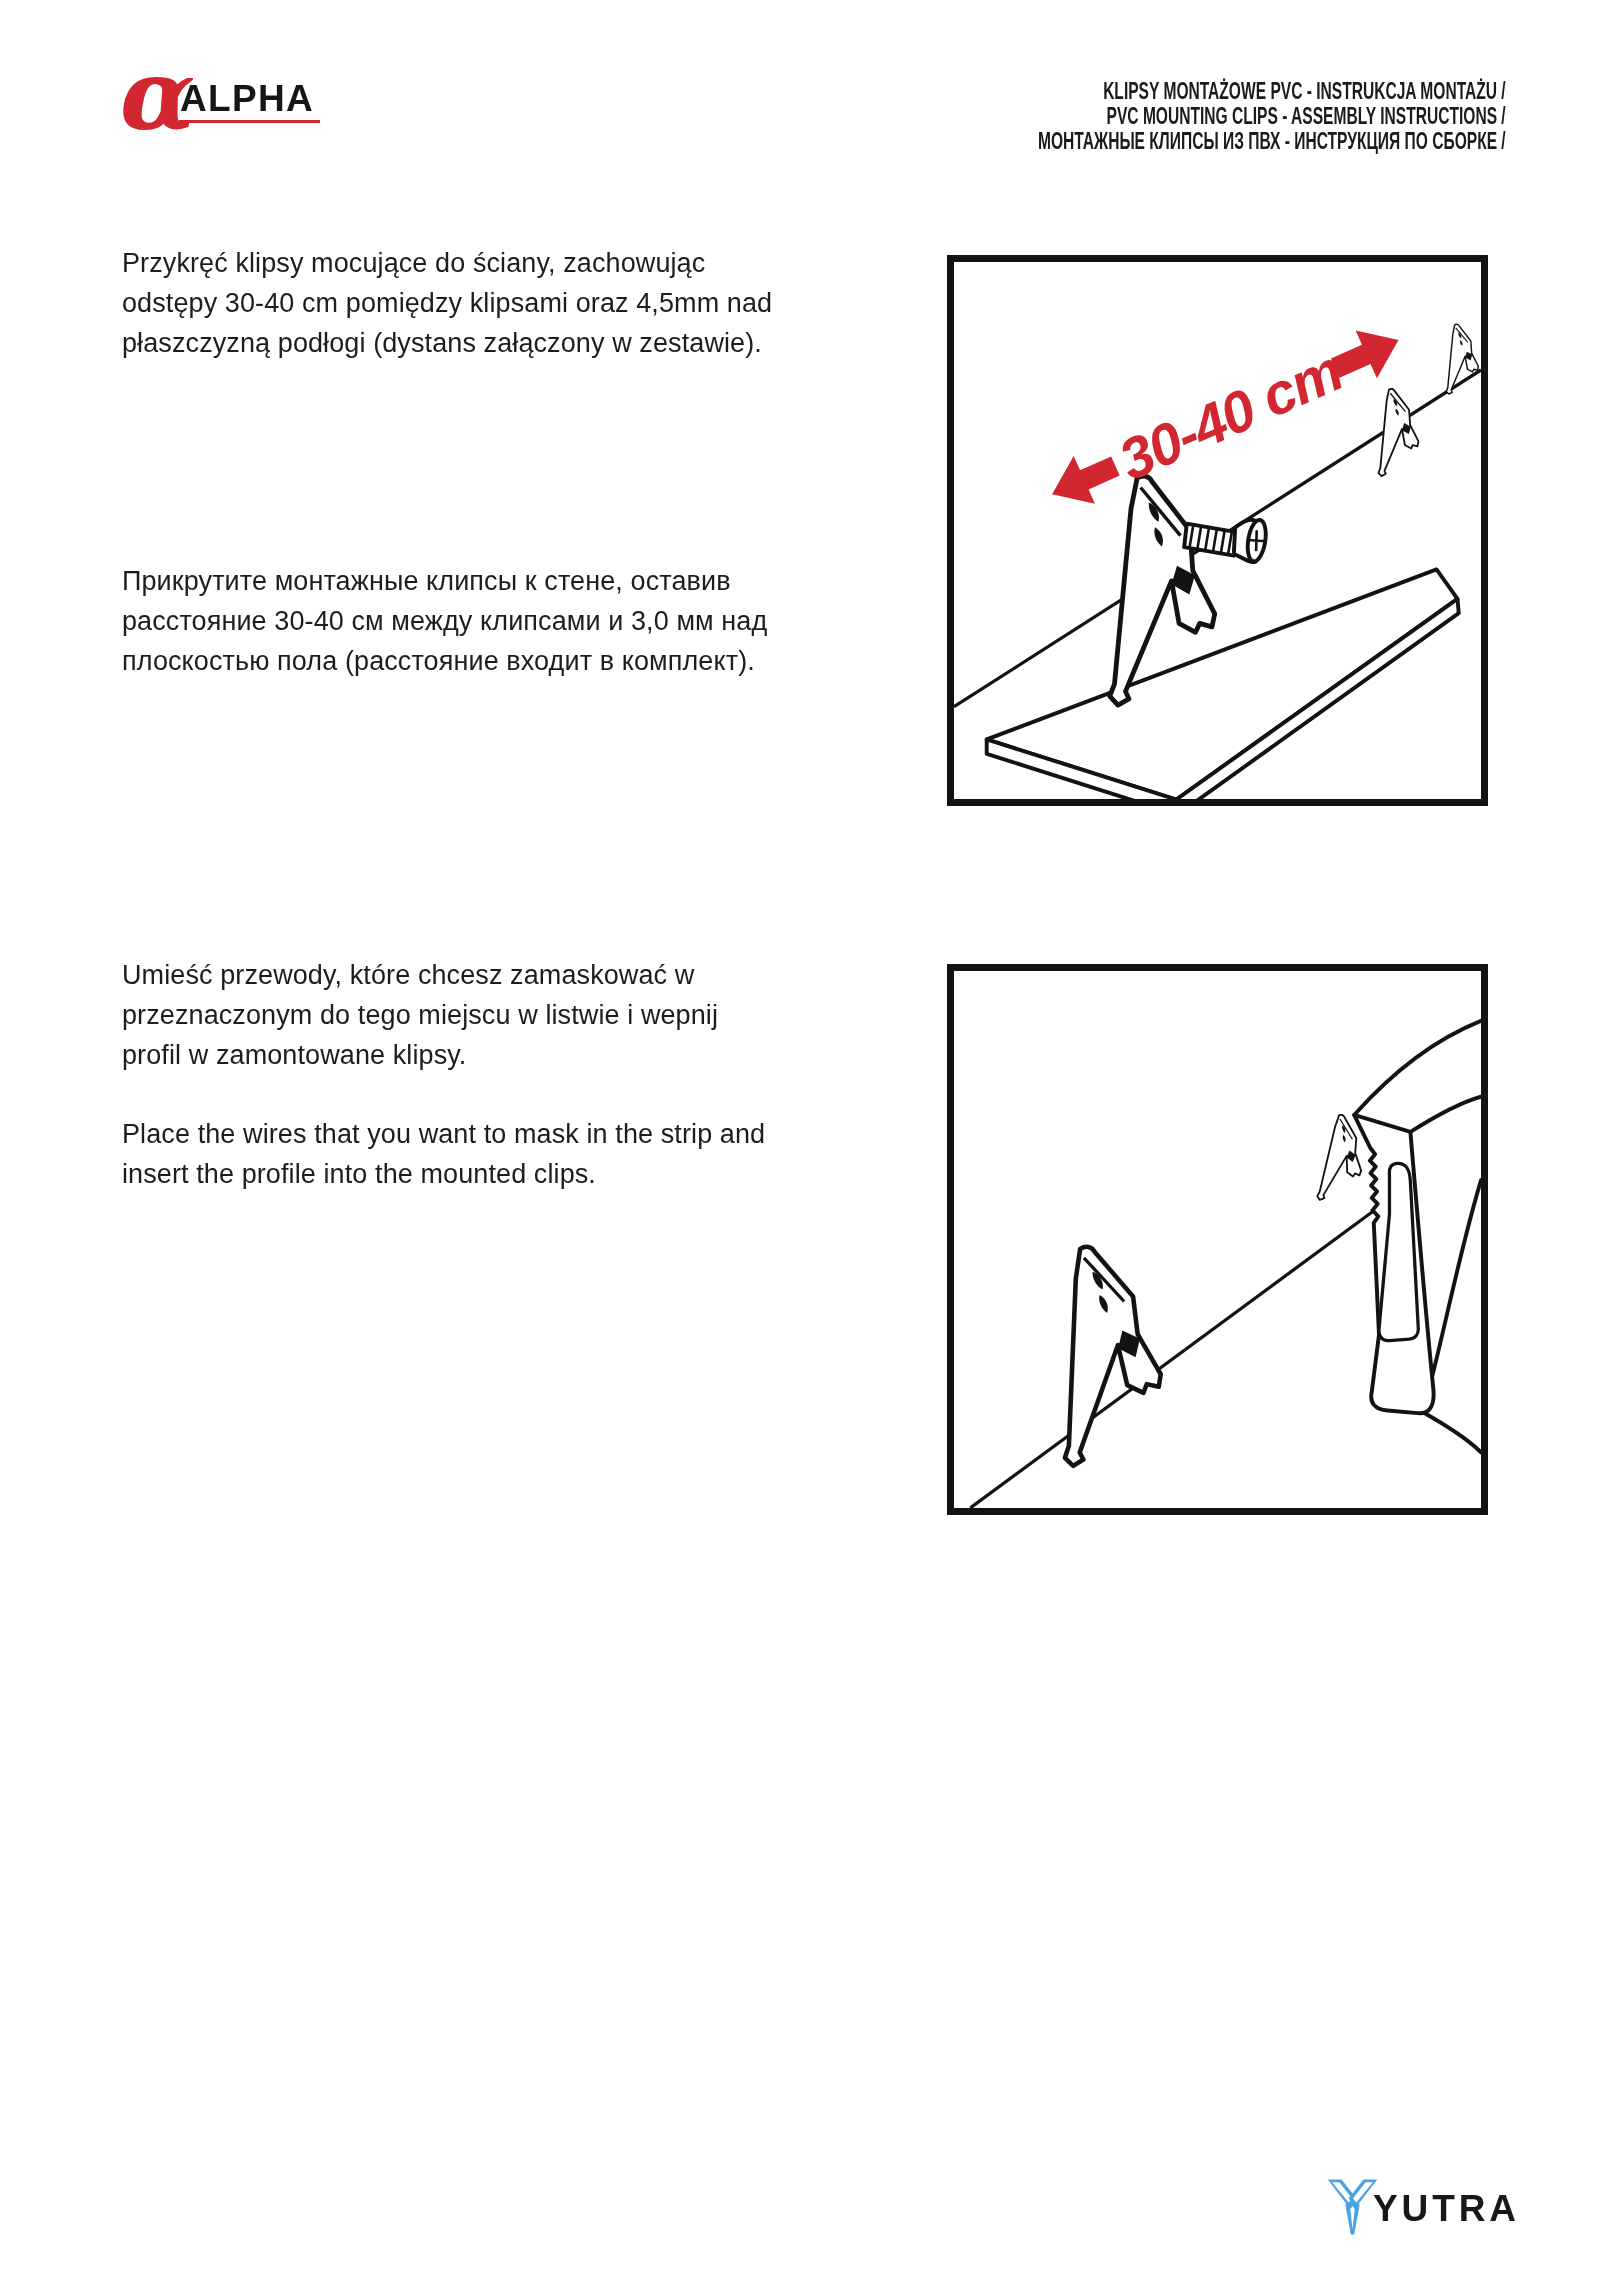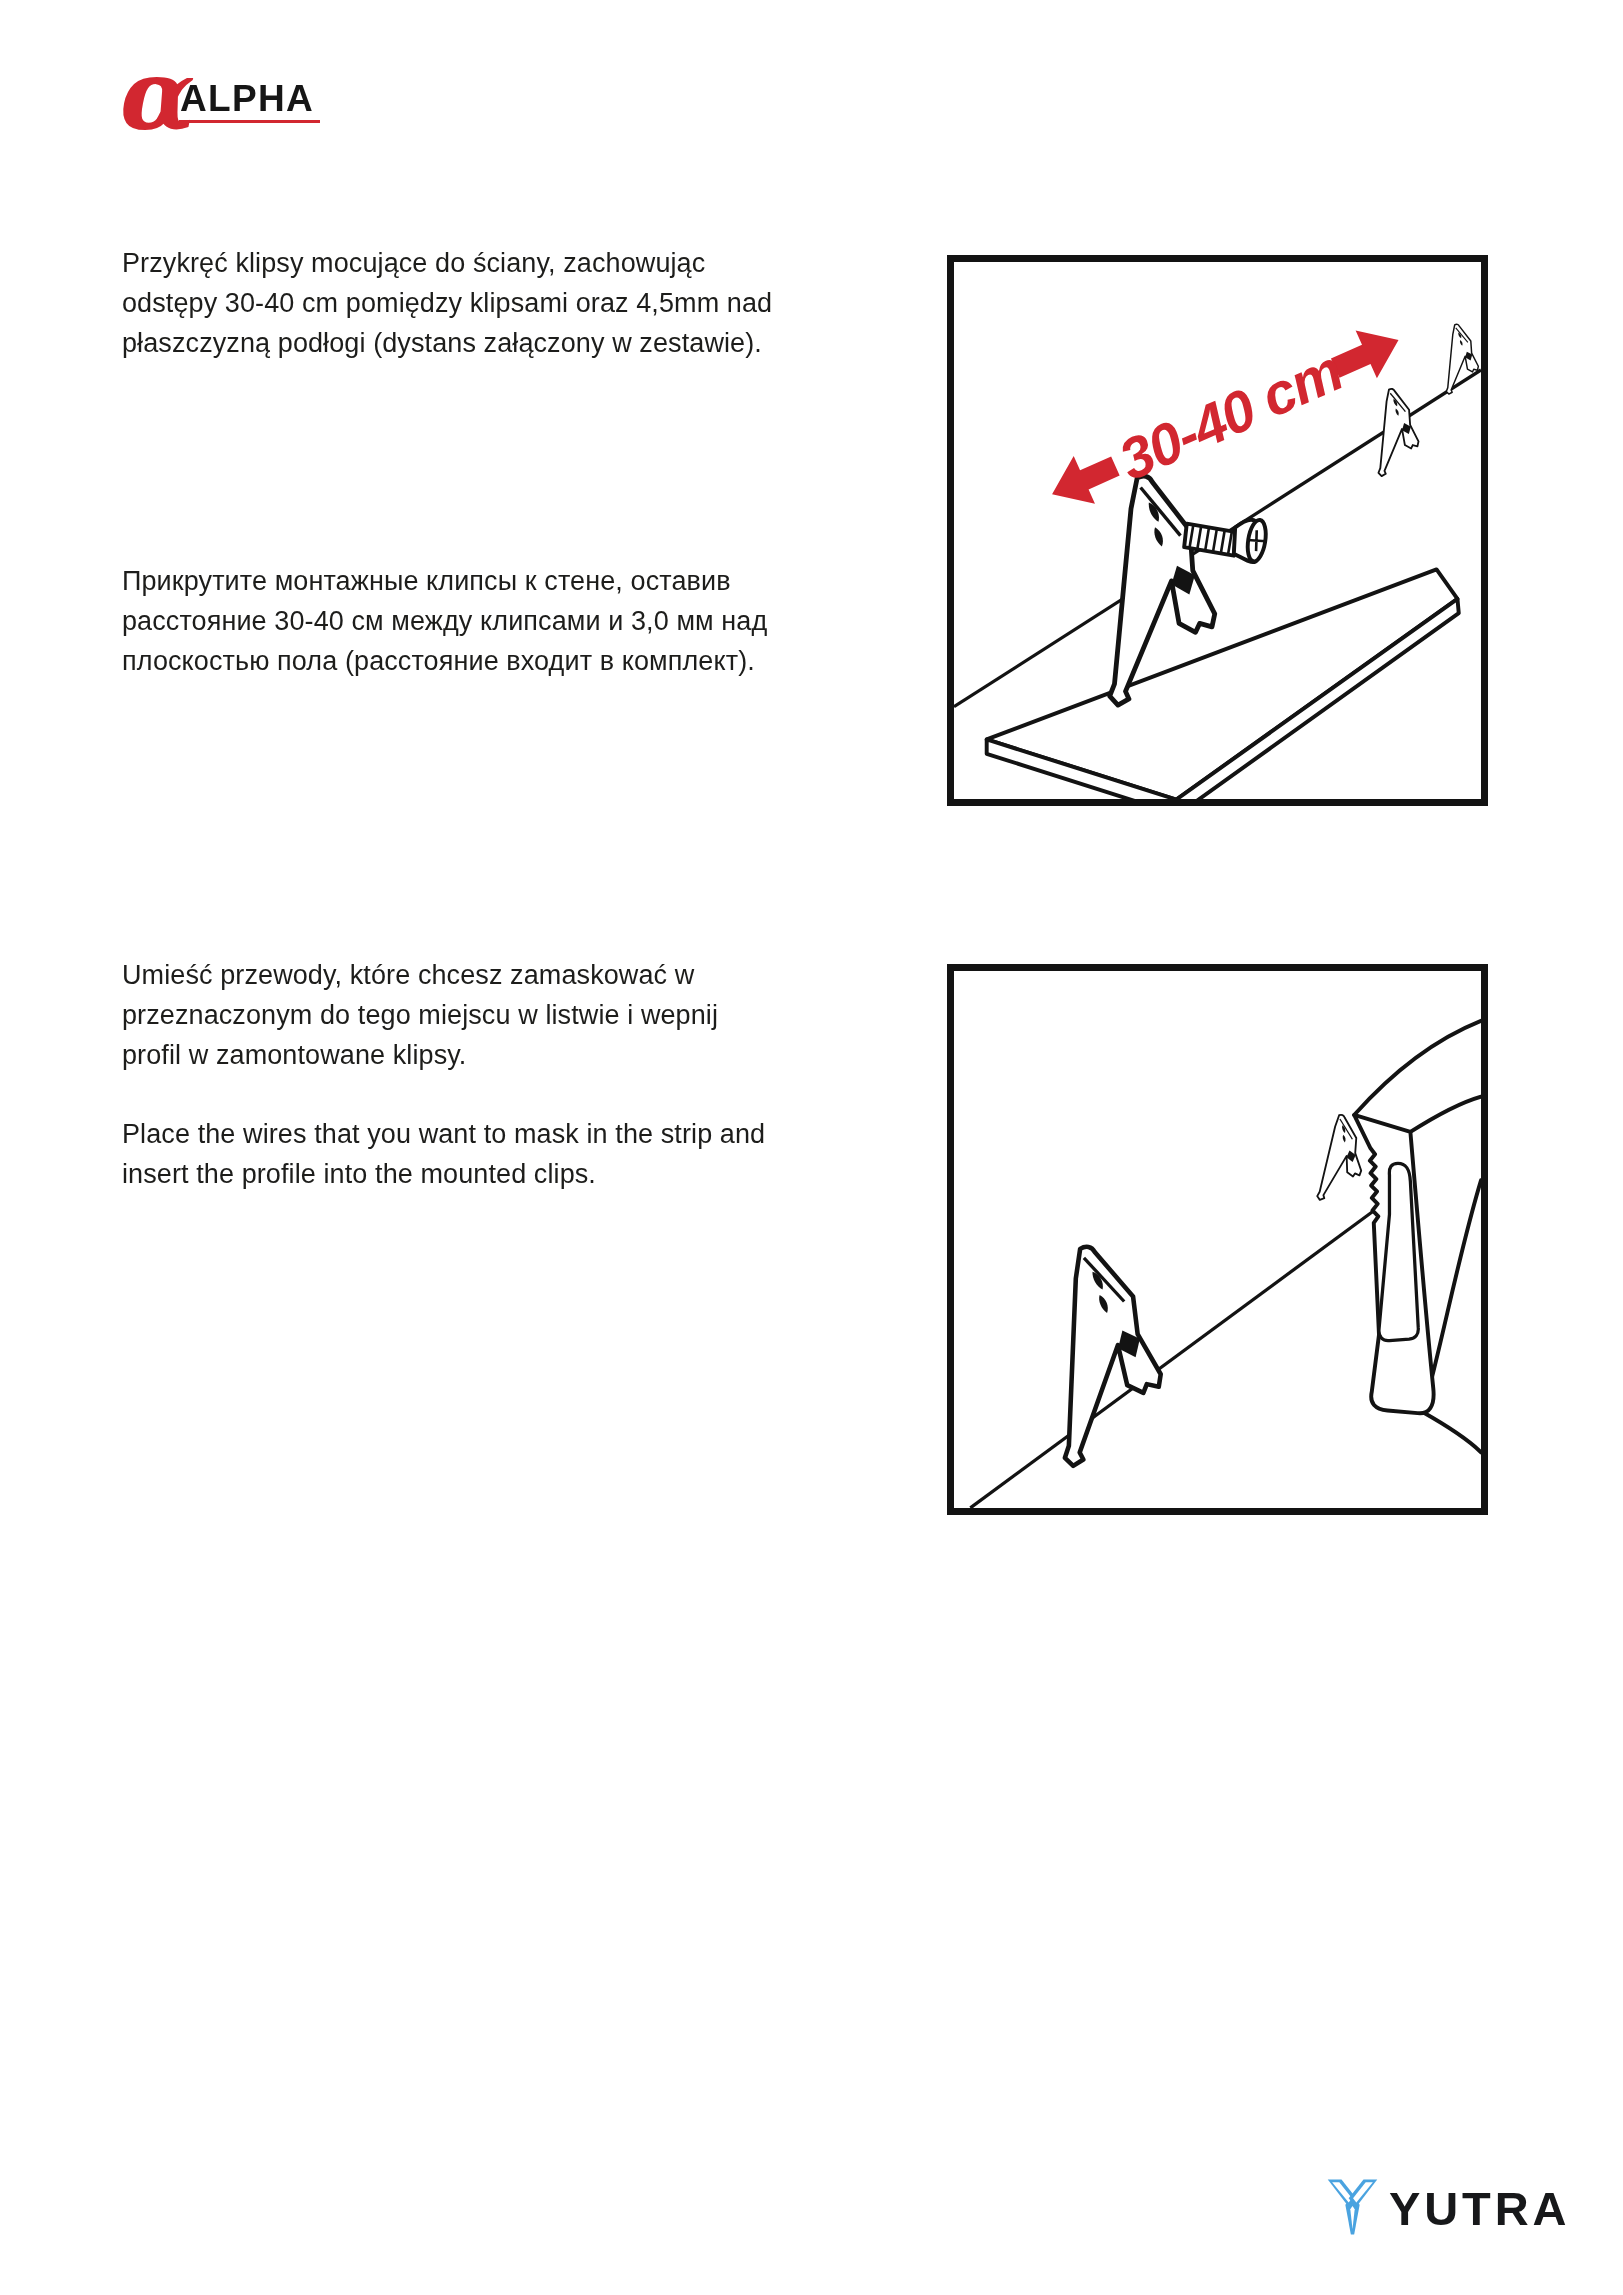--- a/index.html
+++ b/index.html
@@ -53,37 +53,42 @@
   .illu-box{
     position:absolute;left:947px;width:527px;height:537px;
     border:7.9px solid #131313;background:#fff;
   }
   #illu-1{top:255px}
   #illu-2{top:964px}
   .illu-box svg{display:block;width:527px;height:537px;}
   
   .footer-logo{position:absolute;left:1325px;top:2177px;width:216px;height:60px;}
   .footer-logo .yutra-name{
-    position:absolute;left:64px;top:13.7px;
-    font-size:47px;line-height:35px;font-weight:700;
+    position:absolute;left:48px;top:13.7px;
+    font-size:37px;line-height:35px;font-weight:700;
     letter-spacing:3.9px;color:#17181a;
   }
   .footer-logo svg{position:absolute;left:0;top:0;}
 </style>
 </head>
 <body>
 
 <div class="page">
 
   <div class="logo">
     <span class="alpha">α</span>
     <span class="brand">ALPHA</span>
     <span class="underline"></span>
   </div>
 
+  <div class="doc-header">
+    <div class="hline">KLIPSY MONTAŻOWE PVC - INSTRUKCJA MONTAŻU /</div>
+    <div class="hline">PVC MOUNTING CLIPS - ASSEMBLY INSTRUCTIONS /</div>
+    <div class="hline">МОНТАЖНЫЕ КЛИПСЫ ИЗ ПВХ - ИНСТРУКЦИЯ ПО СБОРКЕ /</div>
+  </div>
 
   <div class="para" id="s1-pl">Przykręć klipsy mocujące do ściany, zachowując
 odstępy 30-40 cm pomiędzy klipsami oraz 4,5mm nad
 płaszczyzną podłogi (dystans załączony w zestawie).</div>
   <div class="para" id="s1-ru">Прикрутите монтажные клипсы к стене, оставив
 расстояние 30-40 см между клипсами и 3,0 мм над
 плоскостью пола (расстояние входит в комплект).</div>
 
   <div class="para" id="s2-en">Place the wires that you want to mask in the strip and
 insert the profile into the mounted clips.</div>

